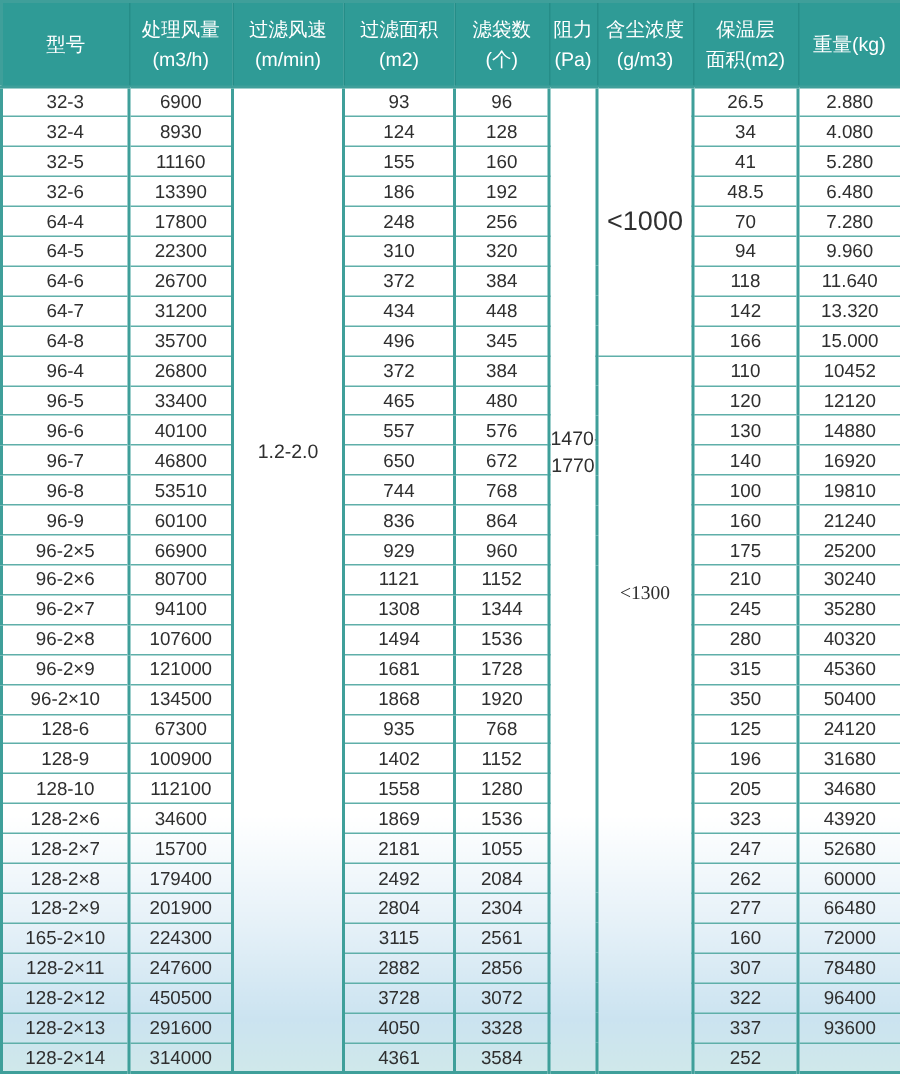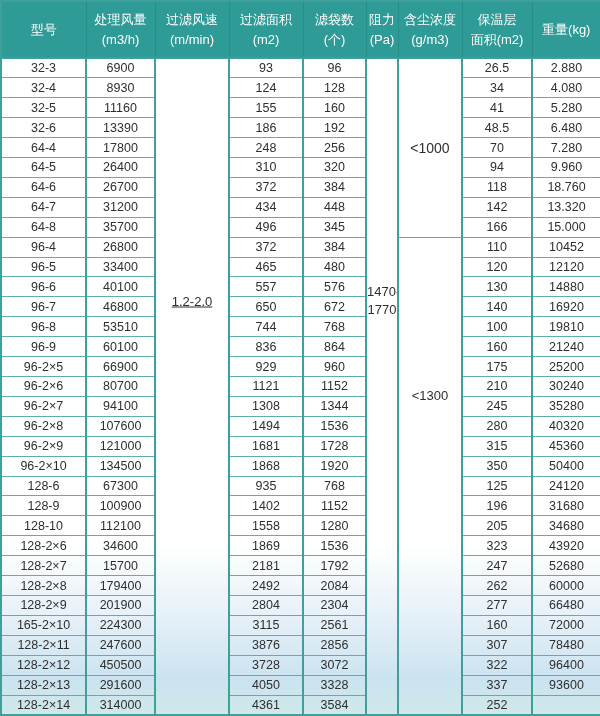--- a/index.html
+++ b/index.html
@@ -58,24 +58,24 @@
     vertical-align:top;
   }
   td.merged-cell .float{
     position:absolute;
     left:0; right:0;
     text-align:center;
     transform:translateY(-50%);
     font-size:13px;
     color:var(--body-text);
   }
-  .speed-float{ top:37%;text-decoration:underline; }
+  .speed-float{ top:37%; }
   .res-float{ top:37%; line-height:1.35; }
-  .dust-float{ top:33%; font-size:13.5px; }
-  td.dust-top{ font-size:14px; }
+  .dust-float{ top:33%; font-size:13.5px;font-family:Liberation Serif, serif; }
+  td.dust-top{ font-size:18px; }
 </style>
 </head>
 <body>
 
 <div class="screen">
   <table class="spec-table">
     <colgroup>
       <col style="width:85px">
       <col style="width:69px">
       <col style="width:74px">
@@ -142,33 +142,33 @@
         <tr>
           <td>64-4</td>
           <td>17800</td>
           <td>248</td>
           <td>256</td>
           <td>70</td>
           <td>7.280</td>
         </tr>
         <tr>
           <td>64-5</td>
-          <td>26400</td>
+          <td>22300</td>
           <td>310</td>
           <td>320</td>
           <td>94</td>
           <td>9.960</td>
         </tr>
         <tr>
           <td>64-6</td>
           <td>26700</td>
           <td>372</td>
           <td>384</td>
           <td>118</td>
-          <td>18.760</td>
+          <td>11.640</td>
         </tr>
         <tr>
           <td>64-7</td>
           <td>31200</td>
           <td>434</td>
           <td>448</td>
           <td>142</td>
           <td>13.320</td>
         </tr>
         <tr>
@@ -307,21 +307,21 @@
           <td>34600</td>
           <td>1869</td>
           <td>1536</td>
           <td>323</td>
           <td>43920</td>
         </tr>
         <tr>
           <td>128-2×7</td>
           <td>15700</td>
           <td>2181</td>
-          <td>1792</td>
+          <td>1055</td>
           <td>247</td>
           <td>52680</td>
         </tr>
         <tr>
           <td>128-2×8</td>
           <td>179400</td>
           <td>2492</td>
           <td>2084</td>
           <td>262</td>
           <td>60000</td>
@@ -338,21 +338,21 @@
           <td>165-2×10</td>
           <td>224300</td>
           <td>3115</td>
           <td>2561</td>
           <td>160</td>
           <td>72000</td>
         </tr>
         <tr>
           <td>128-2×11</td>
           <td>247600</td>
-          <td>3876</td>
+          <td>2882</td>
           <td>2856</td>
           <td>307</td>
           <td>78480</td>
         </tr>
         <tr>
           <td>128-2×12</td>
           <td>450500</td>
           <td>3728</td>
           <td>3072</td>
           <td>322</td>

